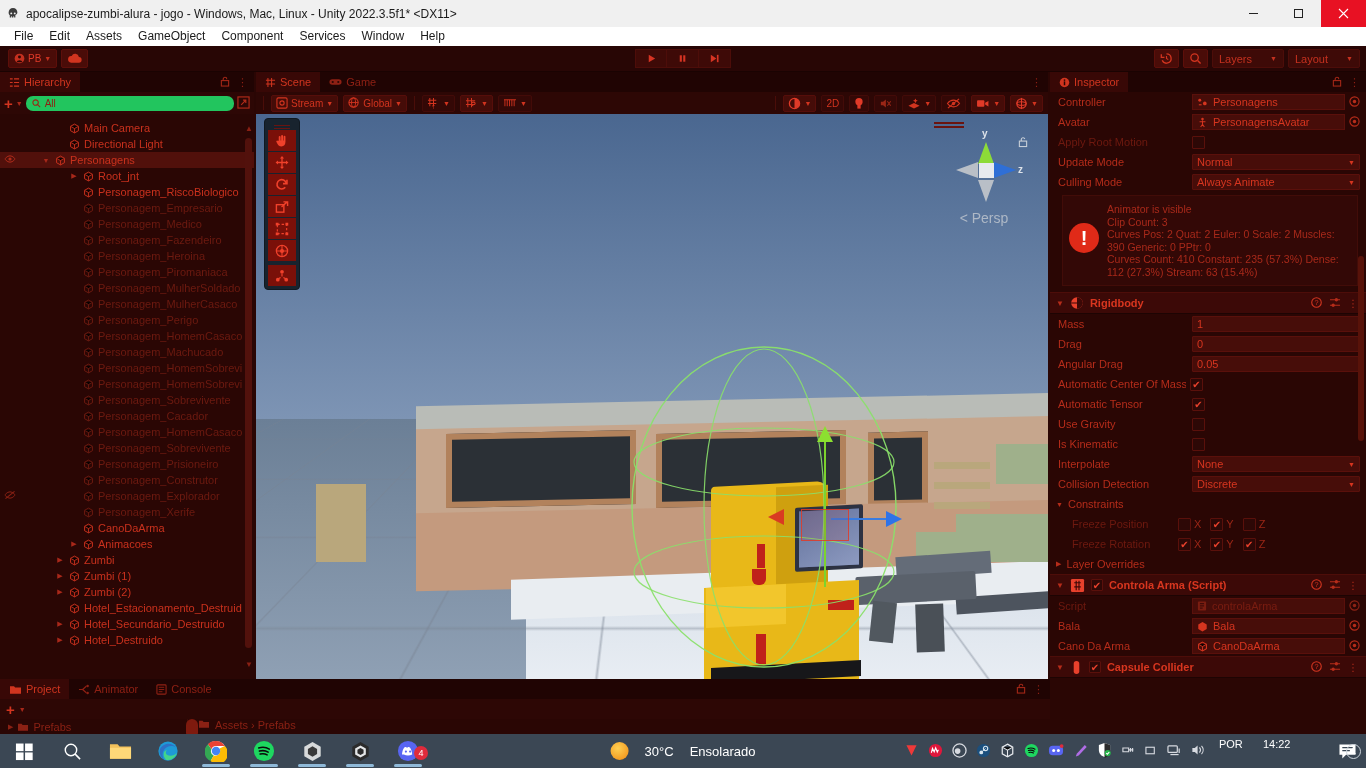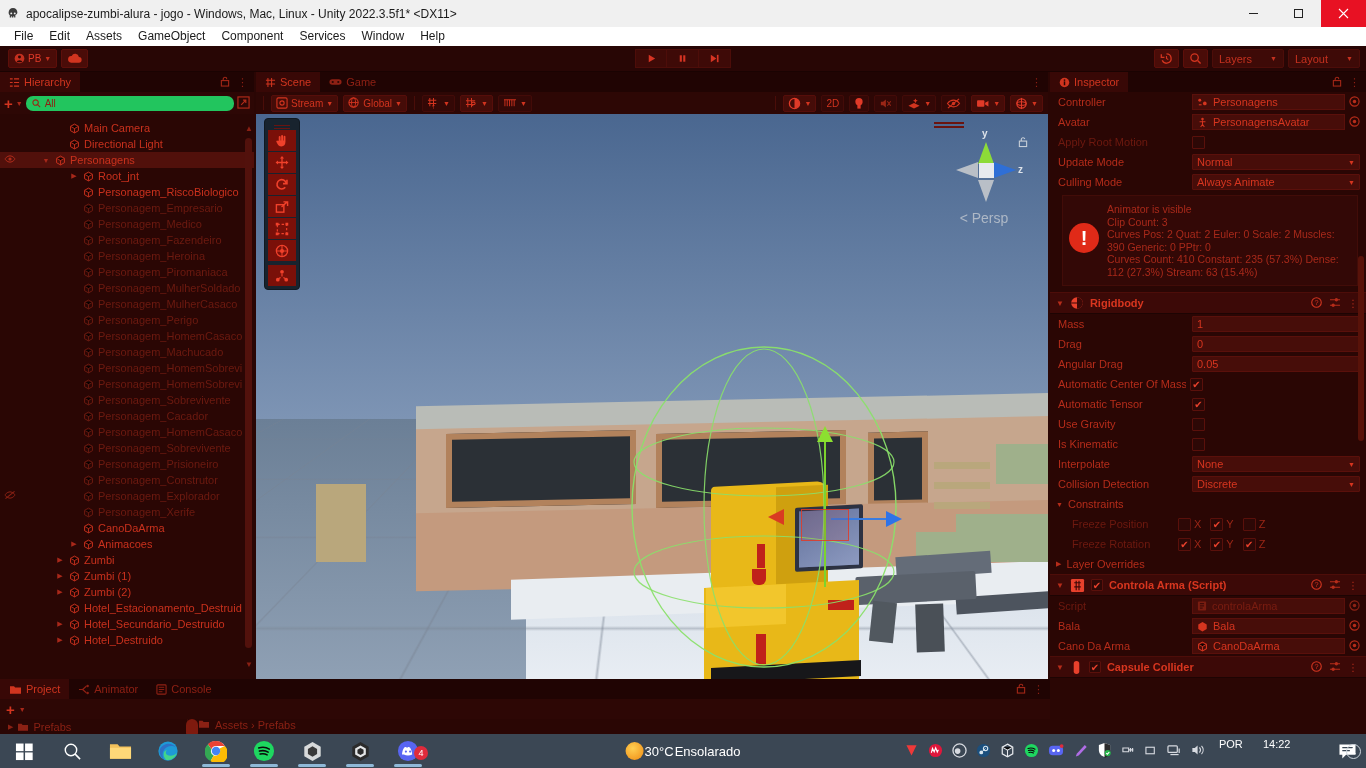--- a/index.html
+++ b/index.html
@@ -297,21 +297,21 @@
     position: absolute; left: 0; top: 734px; width: 1366px; height: 34px;
     background: #3b4754; display: flex; align-items: center;
   }
   .tb-left { display: flex; align-items: center; }
   .tb-app {
     width: 48px; height: 34px; display: flex; align-items: center; justify-content: center;
     position: relative;
   }
   .tb-app .underline { position: absolute; bottom: 1px; left: 10px; width: 28px; height: 3px; background: #8fb9d8; border-radius: 2px; }
   .tb-center { position: absolute; left: 50%; transform: translateX(-50%); display: flex; align-items: center; gap: 8px; }
-  .weather { display: flex; align-items: center; gap: 1px; color: #fff; font-size: 13px; }
+  .weather { display: flex; align-items: center; gap: 16px; color: #fff; font-size: 13px; }
   .wsun { width: 18px; height: 18px; border-radius: 50%; background: radial-gradient(circle at 40% 35%, #ffcf52, #ef8a12); }
   .tray { position: absolute; right: 0; display: flex; align-items: center; height: 34px; padding-right: 4px; gap: 6px; }
   .tray-icons { display: flex; align-items: center; gap: 9px; }
   .clock { display: flex; flex-direction: column; align-items: flex-start; color: #fff; font-size: 11px; line-height: 14px; margin-left: 6px; }
   .clock-row { display: flex; gap: 10px; margin-top: 20px; }
   .clock-lang { width: 34px; }
   .notif { margin-left: 8px; position: relative; width: 30px; display: flex; align-items: center; justify-content: center; }
   .notif .badge {
     position: absolute; right: 1px; bottom: 1px; width: 15px; height: 15px; border-radius: 50%;
     border: 1px solid #cfd6dd; color: #fff; font-size: 9px; display: flex; align-items: center; justify-content: center;

